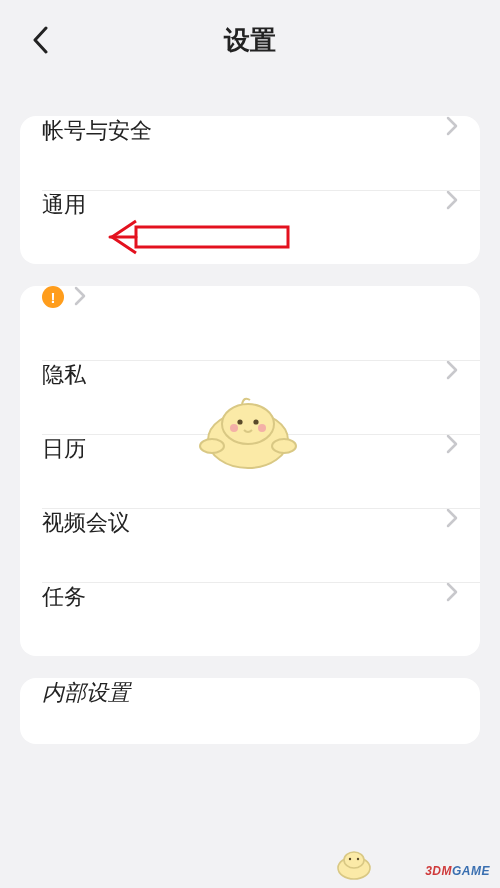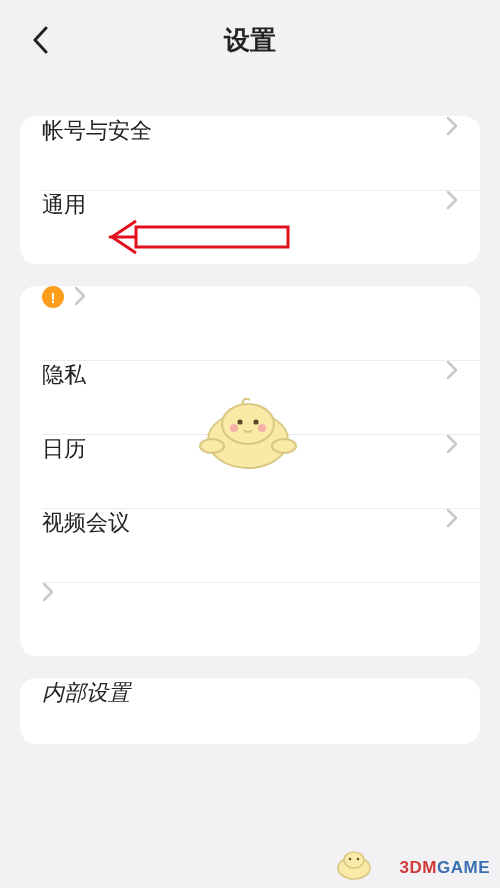--- a/index.html
+++ b/index.html
@@ -102,22 +102,23 @@
       position: absolute;
       right: 122px;
       bottom: 6px;
       pointer-events: none;
     }
     .watermark {
       position: absolute;
       right: 10px;
       bottom: 10px;
       font-family: Arial, sans-serif;
-      font-size: 17px;
+      font-size: 12px;
       font-weight: 900;
+      font-style: italic;
       letter-spacing: 0.5px;
       color: #cf3a3a;
       pointer-events: none;
     }
     .watermark .g { color: #3a6fb0; }
   </style>
 </head>
 <body>
 
 <div class="header">
@@ -177,20 +178,21 @@
   </div>
   <div class="row">
     <div class="row-label">视频会议</div>
     <span class="chevron">
       <svg width="12" height="20" viewBox="0 0 12 20">
           <polyline points="2,2 10,10 2,18" fill="none" stroke="#c8c8cc" stroke-width="2.5" stroke-linecap="round" stroke-linejoin="round"></polyline>
         </svg>
     </span>
   </div>
   <div class="row">
+    <div class="row-label">任务</div>
     <span class="chevron">
       <svg width="12" height="20" viewBox="0 0 12 20">
           <polyline points="2,2 10,10 2,18" fill="none" stroke="#c8c8cc" stroke-width="2.5" stroke-linecap="round" stroke-linejoin="round"></polyline>
         </svg>
     </span>
   </div>
 </div>
 
 <div class="section" style="margin-top:22px;">
   <div class="row" style="height:66px;font-style:italic;">

